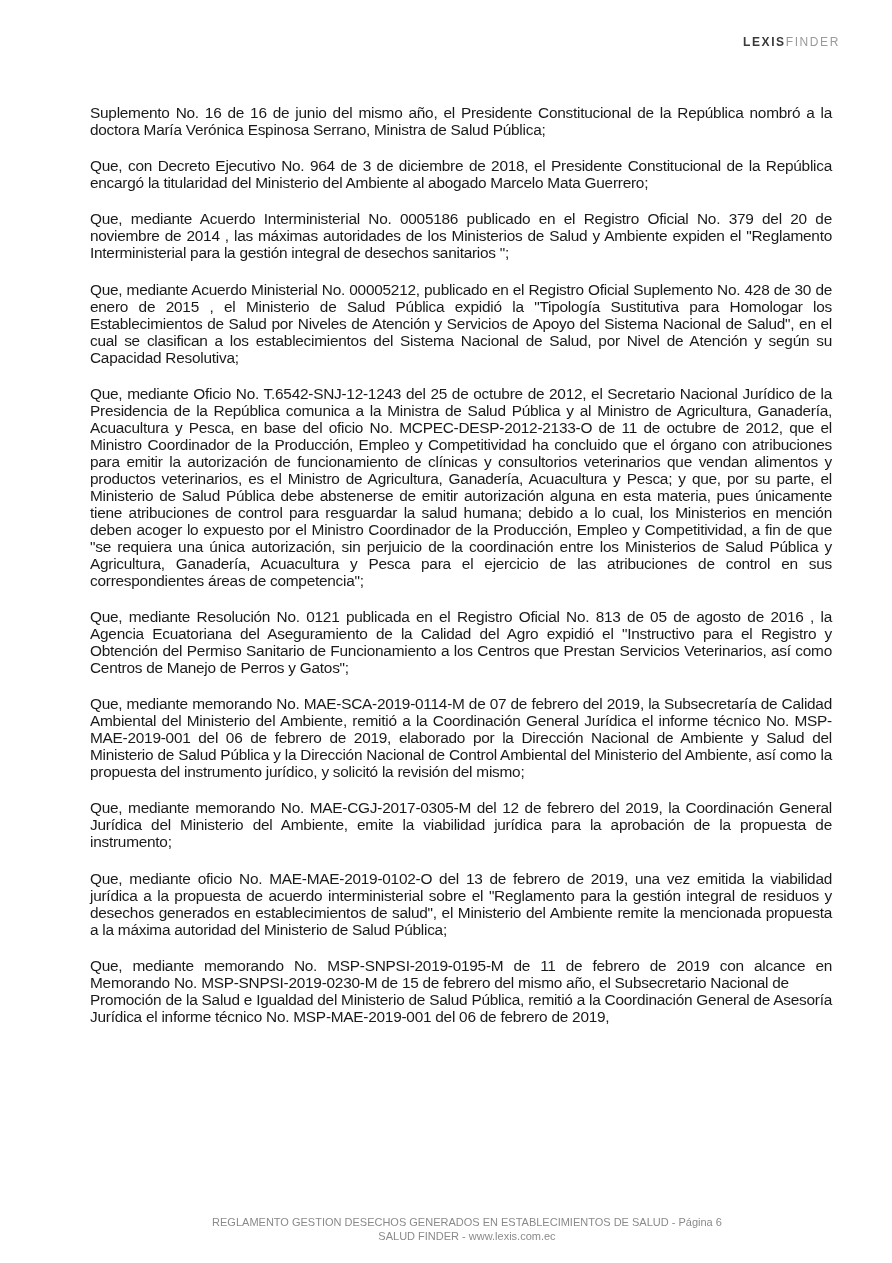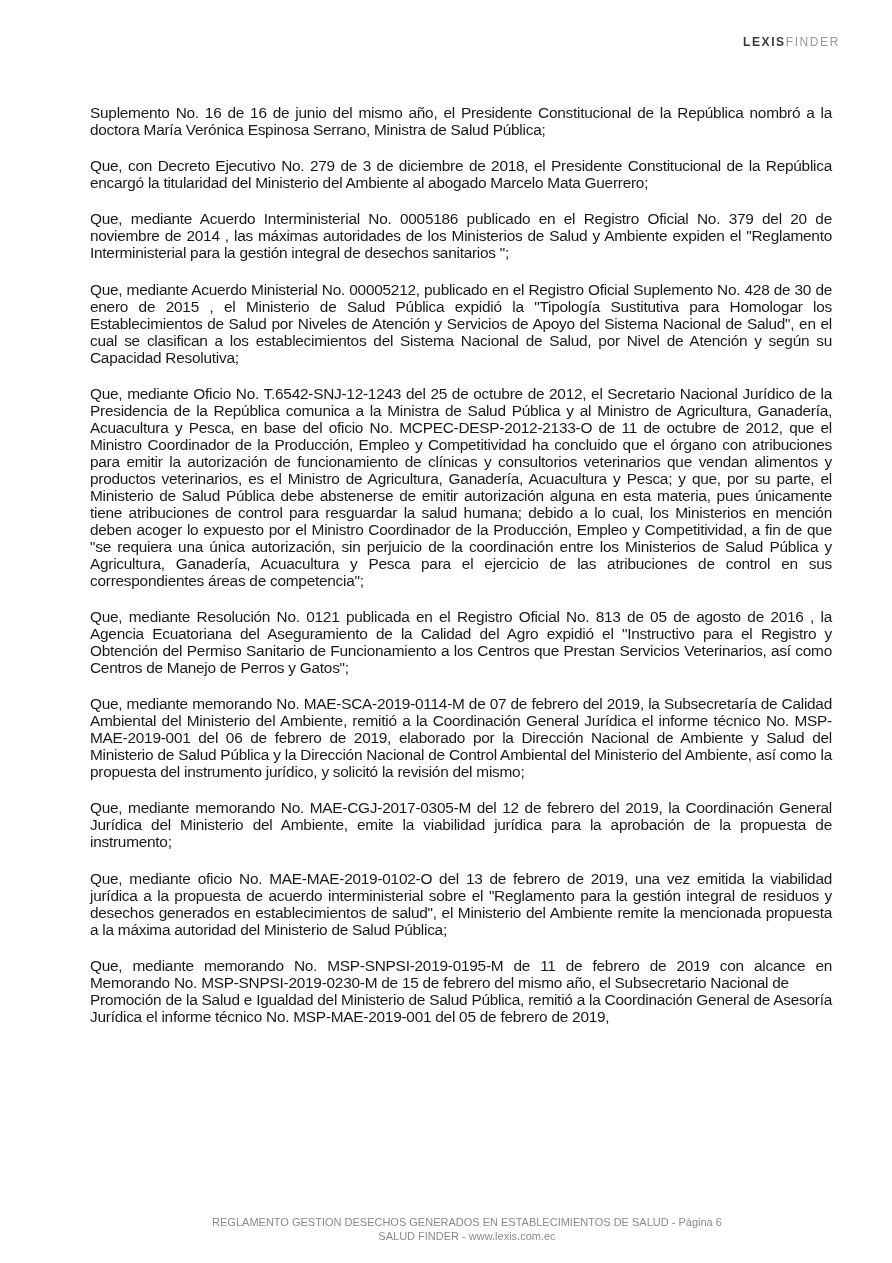--- a/index.html
+++ b/index.html
@@ -27,31 +27,31 @@
 </style>
 </head>
 <body>
 
 <div class="brand">
   <span class="b1">LEXIS</span><span class="b2">FINDER</span>
 </div>
 
 <div class="content">
   <p>Suplemento No. 16 de 16 de junio del mismo año, el Presidente Constitucional de la República nombró a la doctora María Verónica Espinosa Serrano, Ministra de Salud Pública;</p>
-  <p>Que, con Decreto Ejecutivo No. 279 de 3 de diciembre de 2018, el Presidente Constitucional de la República encargó la titularidad del Ministerio del Ambiente al abogado Marcelo Mata Guerrero;</p>
+  <p>Que, con Decreto Ejecutivo No. 964 de 3 de diciembre de 2018, el Presidente Constitucional de la República encargó la titularidad del Ministerio del Ambiente al abogado Marcelo Mata Guerrero;</p>
   <p>Que, mediante Acuerdo Interministerial No. 0005186 publicado en el Registro Oficial No. 379 del 20 de noviembre de 2014 , las máximas autoridades de los Ministerios de Salud y Ambiente expiden el "Reglamento Interministerial para la gestión integral de desechos sanitarios ";</p>
   <p>Que, mediante Acuerdo Ministerial No. 00005212, publicado en el Registro Oficial Suplemento No. 428 de 30 de enero de 2015 , el Ministerio de Salud Pública expidió la "Tipología Sustitutiva para Homologar los Establecimientos de Salud por Niveles de Atención y Servicios de Apoyo del Sistema Nacional de Salud", en el cual se clasifican a los establecimientos del Sistema Nacional de Salud, por Nivel de Atención y según su Capacidad Resolutiva;</p>
   <p>Que, mediante Oficio No. T.6542-SNJ-12-1243 del 25 de octubre de 2012, el Secretario Nacional Jurídico de la Presidencia de la República comunica a la Ministra de Salud Pública y al Ministro de Agricultura, Ganadería, Acuacultura y Pesca, en base del oficio No. MCPEC-DESP-2012-2133-O de 11 de octubre de 2012, que el Ministro Coordinador de la Producción, Empleo y Competitividad ha concluido que el órgano con atribuciones para emitir la autorización de funcionamiento de clínicas y consultorios veterinarios que vendan alimentos y productos veterinarios, es el Ministro de Agricultura, Ganadería, Acuacultura y Pesca; y que, por su parte, el Ministerio de Salud Pública debe abstenerse de emitir autorización alguna en esta materia, pues únicamente tiene atribuciones de control para resguardar la salud humana; debido a lo cual, los Ministerios en mención deben acoger lo expuesto por el Ministro Coordinador de la Producción, Empleo y Competitividad, a fin de que "se requiera una única autorización, sin perjuicio de la coordinación entre los Ministerios de Salud Pública y Agricultura, Ganadería, Acuacultura y Pesca para el ejercicio de las atribuciones de control en sus correspondientes áreas de competencia";</p>
   <p>Que, mediante Resolución No. 0121 publicada en el Registro Oficial No. 813 de 05 de agosto de 2016 , la Agencia Ecuatoriana del Aseguramiento de la Calidad del Agro expidió el "Instructivo para el Registro y Obtención del Permiso Sanitario de Funcionamiento a los Centros que Prestan Servicios Veterinarios, así como Centros de Manejo de Perros y Gatos";</p>
   <p>Que, mediante memorando No. MAE-SCA-2019-0114-M de 07 de febrero del 2019, la Subsecretaría de Calidad Ambiental del Ministerio del Ambiente, remitió a la Coordinación General Jurídica el informe técnico No. MSP-MAE-2019-001 del 06 de febrero de 2019, elaborado por la Dirección Nacional de Ambiente y Salud del Ministerio de Salud Pública y la Dirección Nacional de Control Ambiental del Ministerio del Ambiente, así como la propuesta del instrumento jurídico, y solicitó la revisión del mismo;</p>
   <p>Que, mediante memorando No. MAE-CGJ-2017-0305-M del 12 de febrero del 2019, la Coordinación General Jurídica del Ministerio del Ambiente, emite la viabilidad jurídica para la aprobación de la propuesta de instrumento;</p>
   <p>Que, mediante oficio No. MAE-MAE-2019-0102-O del 13 de febrero de 2019, una vez emitida la viabilidad jurídica a la propuesta de acuerdo interministerial sobre el "Reglamento para la gestión integral de residuos y desechos generados en establecimientos de salud", el Ministerio del Ambiente remite la mencionada propuesta a la máxima autoridad del Ministerio de Salud Pública;</p>
   <p style="margin-bottom:0">
     <span>Que, mediante memorando No. MSP-SNPSI-2019-0195-M de 11 de febrero de 2019 con alcance en Memorando No. MSP-SNPSI-2019-0230-M de 15 de febrero del mismo año, el Subsecretario Nacional de</span>
     <br>
-    <span>Promoción de la Salud e Igualdad del Ministerio de Salud Pública, remitió a la Coordinación General de Asesoría Jurídica el informe técnico No. MSP-MAE-2019-001 del 05 de febrero de 2019,</span>
+    <span>Promoción de la Salud e Igualdad del Ministerio de Salud Pública, remitió a la Coordinación General de Asesoría Jurídica el informe técnico No. MSP-MAE-2019-001 del 06 de febrero de 2019,</span>
   </p>
 </div>
 
 <div class="footer">
   <div>REGLAMENTO GESTION DESECHOS GENERADOS EN ESTABLECIMIENTOS DE SALUD - Página 6</div>
   <div>SALUD FINDER - www.lexis.com.ec</div>
 </div>
 
 </body></html>

